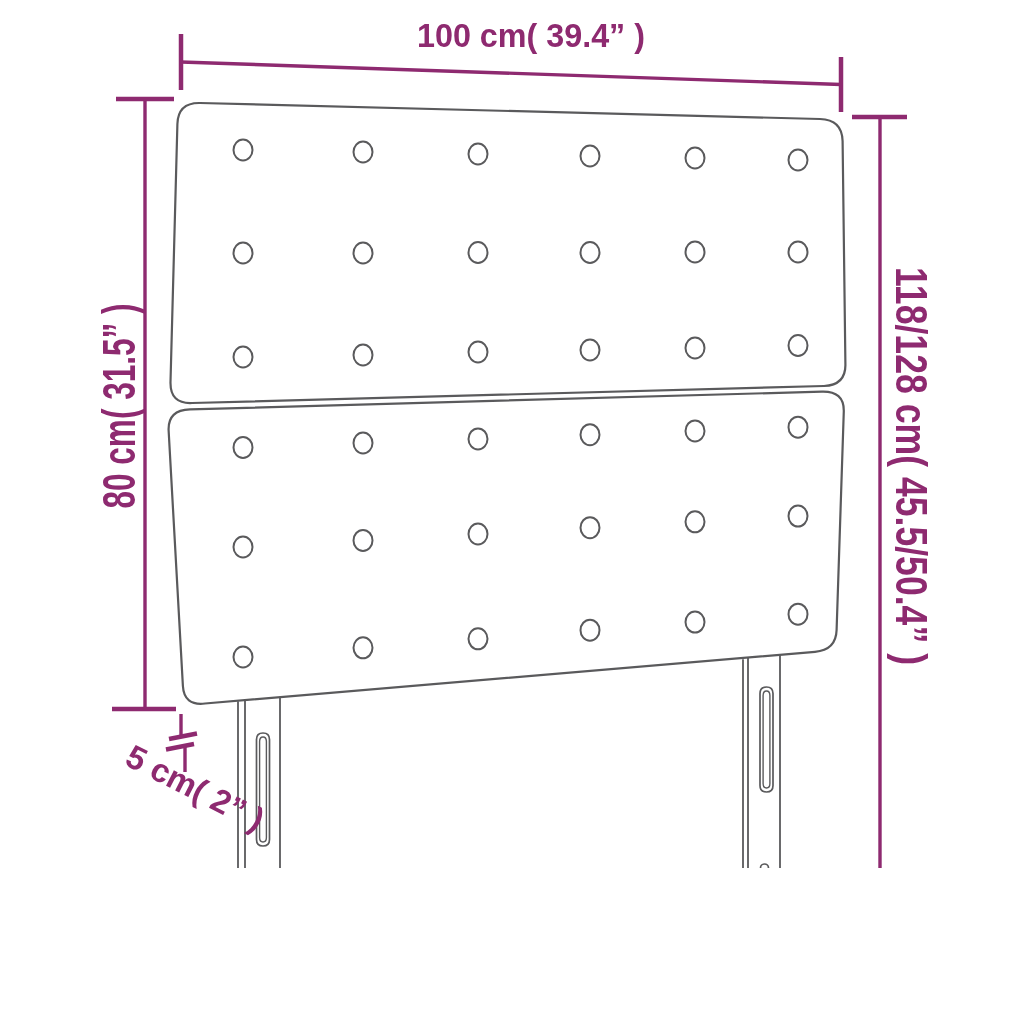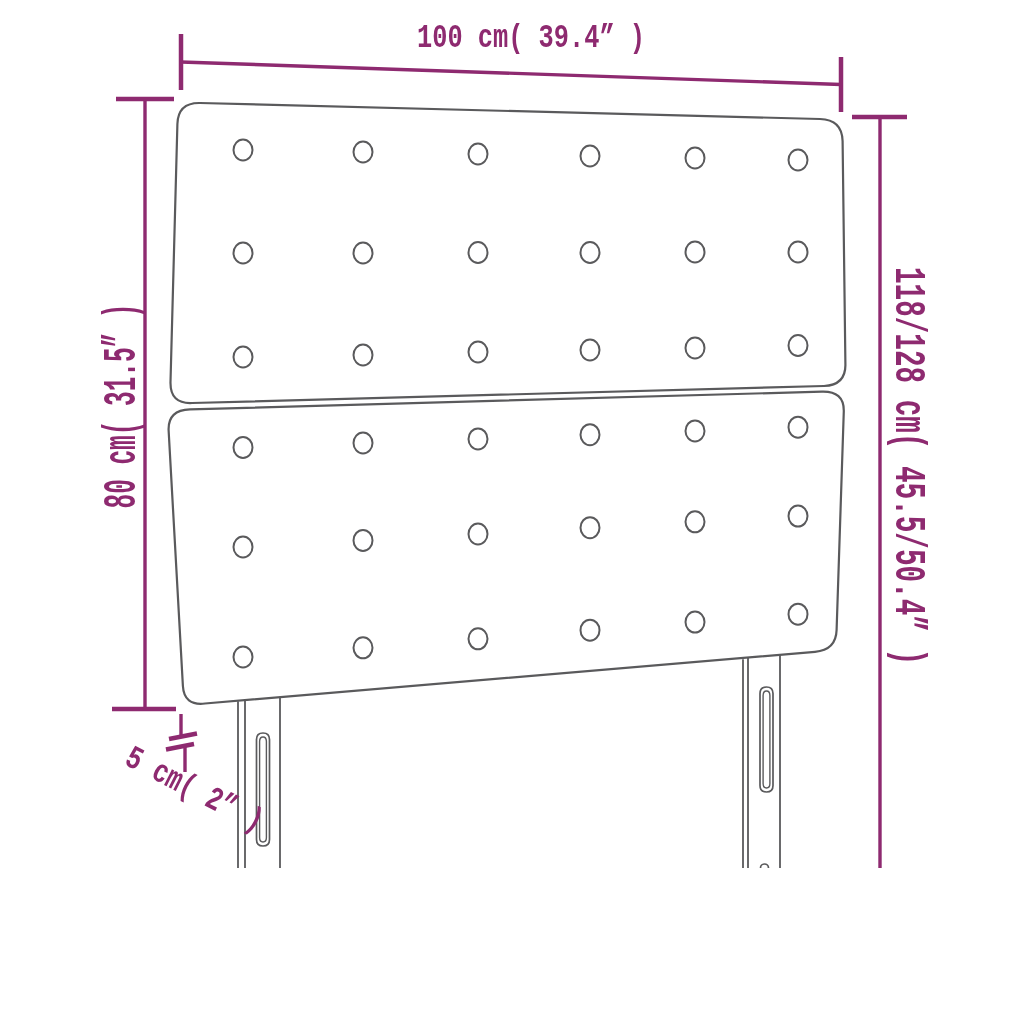--- a/index.html
+++ b/index.html
@@ -1,18 +1,18 @@
 <!DOCTYPE html>
 <html style="--accent: #8e2a70; --outline: #5a5a5c; --bg: #ffffff;"><head>
 <meta charset="utf-8">
 <style>
   html,body{margin:0;padding:0;background:#fff;}
   .stage{
     width:1024px;height:868px;position:relative;background:var(--bg,#fff);
-    font-family:Liberation Mono, monospace;
+    font-family:Liberation Sans, sans-serif;
     overflow:hidden;
     text-align:center;
   }
   svg{display:block;}
   .outline-stroke{stroke:var(--outline,#5a5a5c);fill:none;stroke-linecap:round;stroke-linejoin:round;}
   .btn{stroke:var(--outline,#5a5a5c);fill:#fff;stroke-width:2;}
   .dim-line{stroke:var(--accent,#8e2a70);fill:none;stroke-width:3.4;stroke-linecap:butt;}
   .dim-tick{stroke:var(--accent,#8e2a70);fill:none;stroke-width:4.5;stroke-linecap:butt;}
   .dim-label{fill:var(--accent,#8e2a70);font-weight:bold;}
   .shadow{stroke:#9a9a9a;fill:none;stroke-width:1.5;stroke-linecap:round;}

